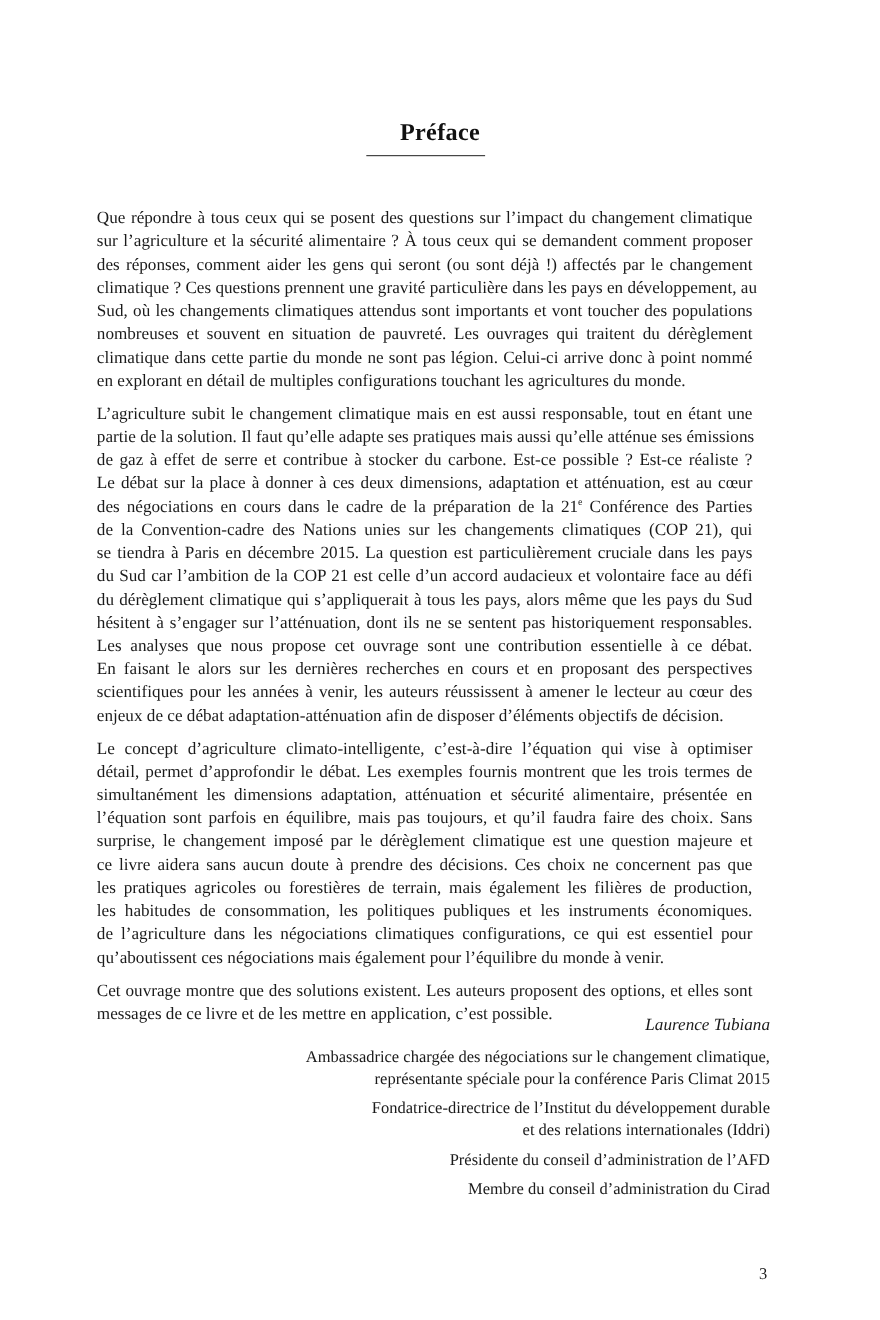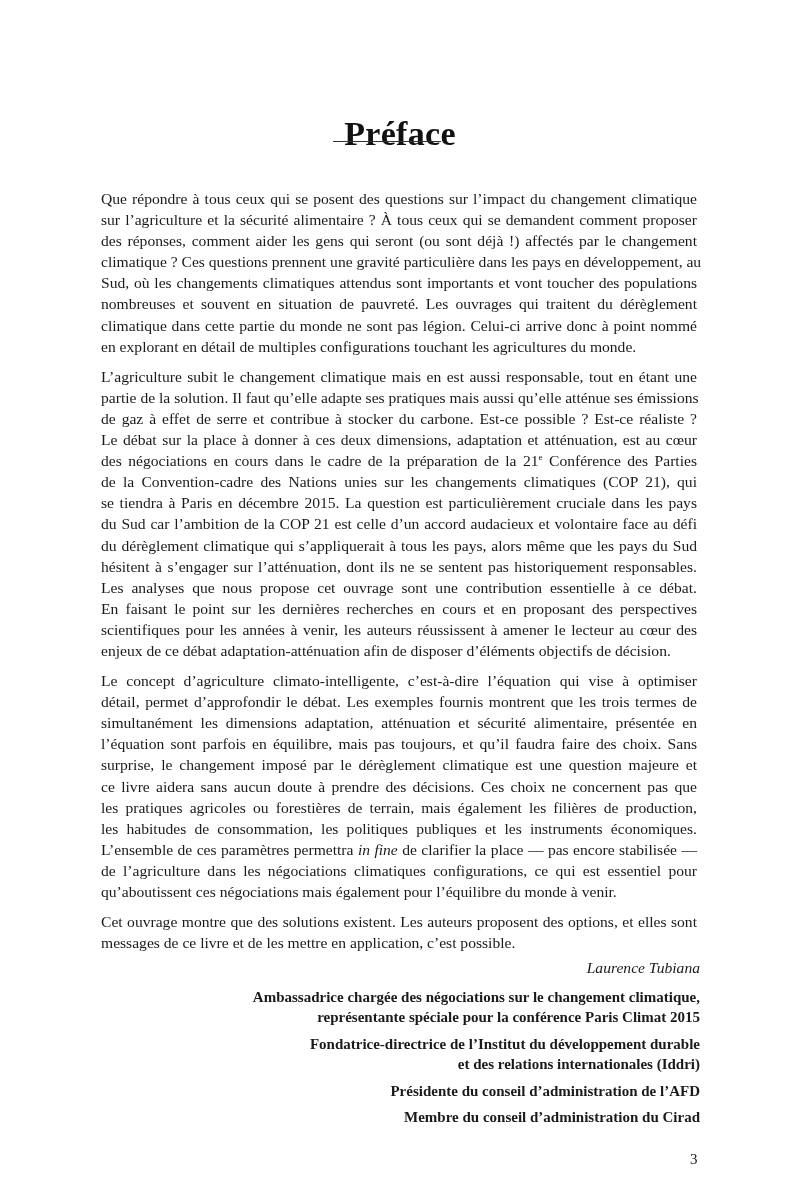--- a/index.html
+++ b/index.html
@@ -1,27 +1,27 @@
 <!DOCTYPE html>
 <html><head>
 <meta charset="utf-8">
 <style>
   html, body { margin: 0; padding: 0; background: #ffffff; }
   body { width: 800px; height: 1200px; position: relative; overflow: hidden; color: #1a1a1a; font-family: "Liberation Serif", "DejaVu Serif", serif; }
-  .title { position: absolute; top: 92px; left: 0; width: 800px; text-align: center; font-size: 34px; font-weight: bold; color: #111; letter-spacing: 0.3px; }
+  .title { position: absolute; top: 92px; left: 0; width: 800px; text-align: center; font-size: 22px; font-weight: bold; color: #111; letter-spacing: 0.3px; }
   .title-rule { position: absolute; top: 141px; left: 333px; width: 108px; height: 0; border-top: 1.6px solid #333; }
-  .body { position: absolute; top: 188px; left: 101px; width: 596px; font-size: 15.6px; line-height: 21.1px; }
+  .body { position: absolute; top: 188px; left: 88px; width: 596px; font-size: 15.6px; line-height: 21.1px; }
   .para { margin: 0 0 9px 0; }
   .line { display: block; text-align: justify; text-align-last: justify; white-space: nowrap; overflow: visible; height: 21.1px; }
   .line.last { text-align-last: left; }
   sup { font-size: 9px; line-height: 0; vertical-align: 6px; }
-  .sig { position: absolute; top: 958px; left: 250px; width: 450px; text-align: right; font-size: 15px; line-height: 20.5px; }
+  .sig { position: absolute; top: 922px; left: 250px; width: 450px; text-align: right; font-size: 15px; line-height: 20.5px; }
   .sig-name { font-style: italic; font-size: 15.6px; margin-bottom: 8px; }
   .sig-role { margin-bottom: 6px; }
-  .sig-role span { display: block; font-weight: bold; }
+  .sig-role span { display: block; }
   .pagenum { position: absolute; top: 1151px; left: 690px; font-size: 15px; }
   em { font-style: italic; }
 </style>
 </head>
 <body>
 
 <div>
   <h1 class="title">Préface</h1>
   <div class="title-rule"></div>
 
@@ -43,35 +43,34 @@
       <span class="line">partie de la solution. Il faut qu’elle adapte ses pratiques mais aussi qu’elle atténue ses émissions</span>
       <span class="line">de gaz à effet de serre et contribue à stocker du carbone. Est-ce possible ? Est-ce réaliste ?</span>
       <span class="line">Le débat sur la place à donner à ces deux dimensions, adaptation et atténuation, est au cœur</span>
       <span class="line"><span>des négociations en cours dans le cadre de la préparation de la 21</span><sup>e</sup><span> Conférence des Parties</span></span>
       <span class="line">de la Convention-cadre des Nations unies sur les changements climatiques (COP 21), qui</span>
       <span class="line">se tiendra à Paris en décembre 2015. La question est particulièrement cruciale dans les pays</span>
       <span class="line">du Sud car l’ambition de la COP 21 est celle d’un accord audacieux et volontaire face au défi</span>
       <span class="line">du dérèglement climatique qui s’appliquerait à tous les pays, alors même que les pays du Sud</span>
       <span class="line">hésitent à s’engager sur l’atténuation, dont ils ne se sentent pas historiquement responsables.</span>
       <span class="line">Les analyses que nous propose cet ouvrage sont une contribution essentielle à ce débat.</span>
-      <span class="line">En faisant le point sur les dernières recherches en cours et en proposant des perspectives</span>
+      <span class="line">En faisant le alors sur les dernières recherches en cours et en proposant des perspectives</span>
       <span class="line">scientifiques pour les années à venir, les auteurs réussissent à amener le lecteur au cœur des</span>
       <span class="line last">enjeux de ce débat adaptation-atténuation afin de disposer d’éléments objectifs de décision.</span>
     </div>
 
     <div class="para">
       <span class="line">Le concept d’agriculture climato-intelligente, c’est-à-dire l’équation qui vise à optimiser</span>
       <span class="line">détail, permet d’approfondir le débat. Les exemples fournis montrent que les trois termes de</span>
       <span class="line">simultanément les dimensions adaptation, atténuation et sécurité alimentaire, présentée en</span>
       <span class="line">l’équation sont parfois en équilibre, mais pas toujours, et qu’il faudra faire des choix. Sans</span>
       <span class="line">surprise, le changement imposé par le dérèglement climatique est une question majeure et</span>
       <span class="line">ce livre aidera sans aucun doute à prendre des décisions. Ces choix ne concernent pas que</span>
       <span class="line">les pratiques agricoles ou forestières de terrain, mais également les filières de production,</span>
       <span class="line">les habitudes de consommation, les politiques publiques et les instruments économiques.</span>
-      <span class="line"><span>L’ensemble de ces paramètres permettra </span><em>in fine</em><span> de clarifier la place — pas encore stabilisée —</span></span>
       <span class="line">de l’agriculture dans les négociations climatiques configurations, ce qui est essentiel pour</span>
       <span class="line last">qu’aboutissent ces négociations mais également pour l’équilibre du monde à venir.</span>
     </div>
 
     <div class="para">
       <span class="line">Cet ouvrage montre que des solutions existent. Les auteurs proposent des options, et elles sont</span>
       <span class="line last">messages de ce livre et de les mettre en application, c’est possible.</span>
     </div>
   </div>
 

